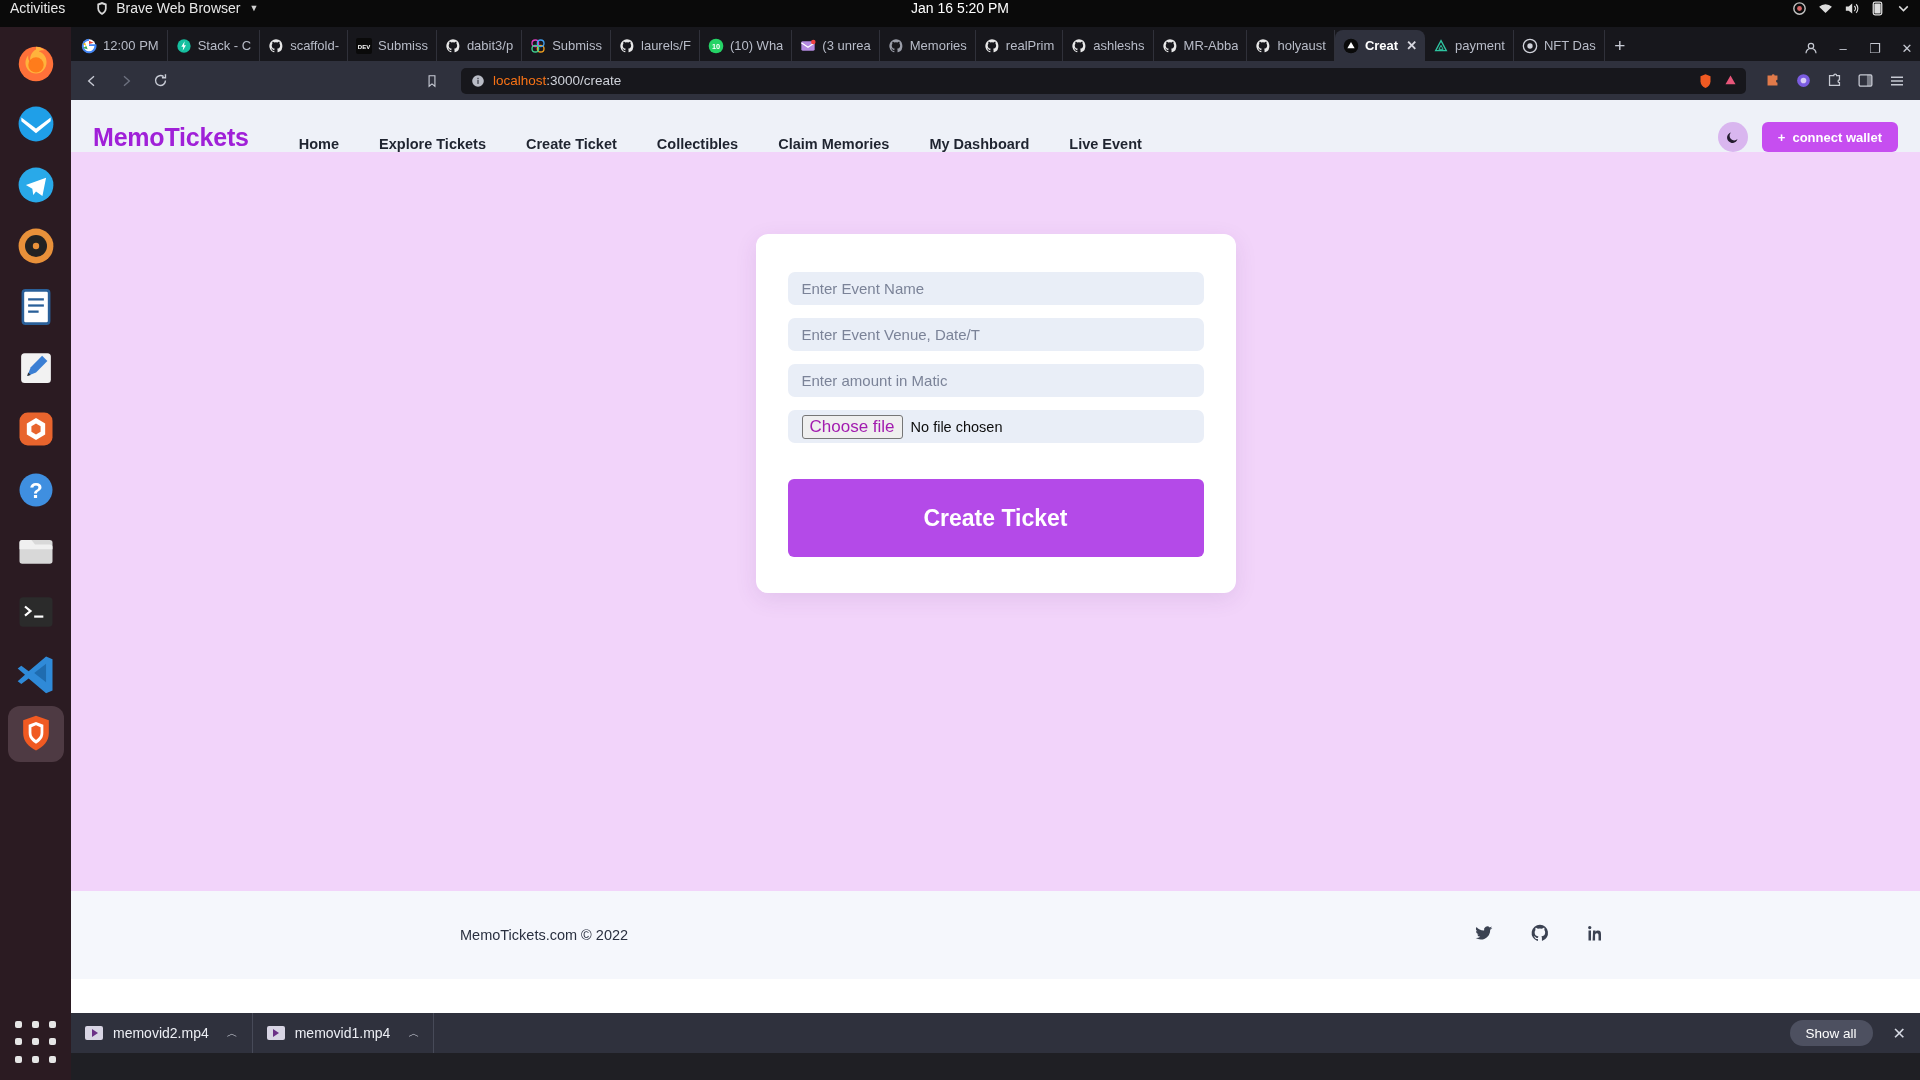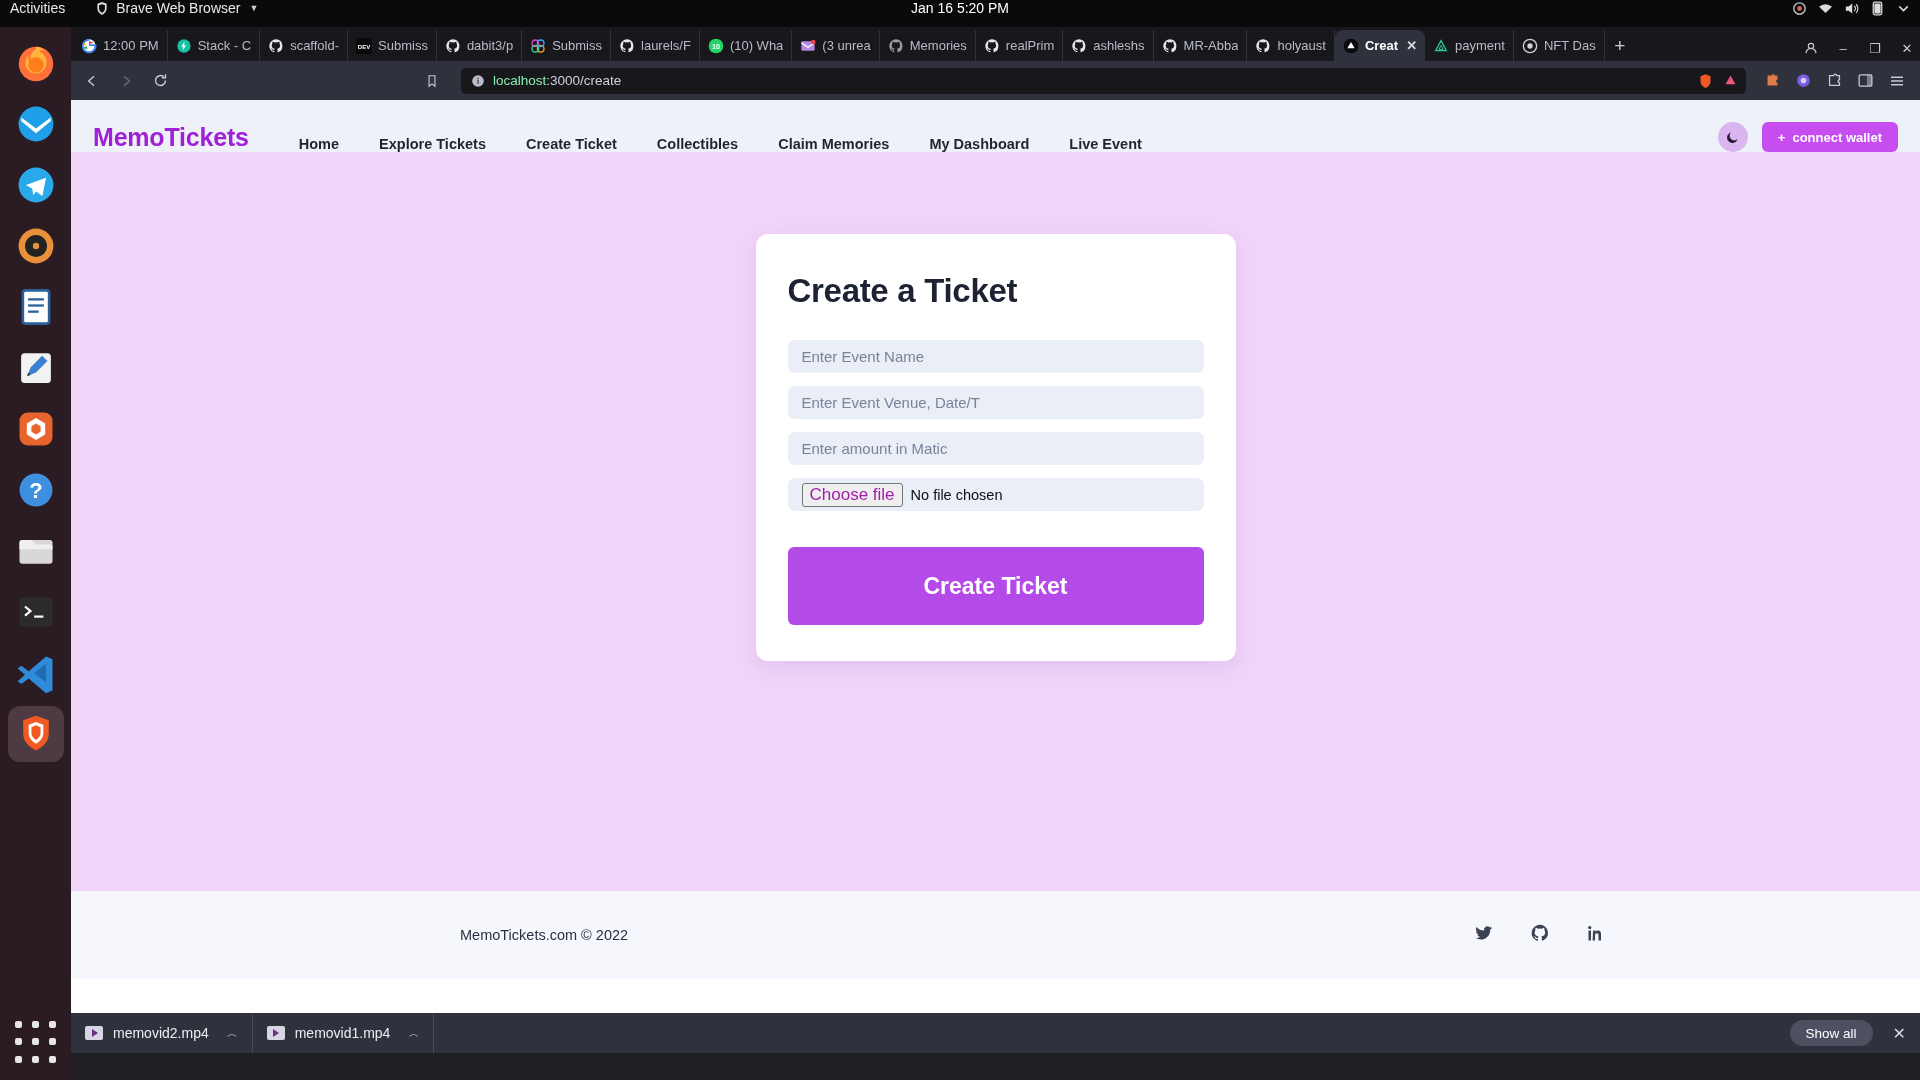--- a/index.html
+++ b/index.html
@@ -94,21 +94,21 @@
     padding: 0 10px; gap: 12px;
   }
   .navbtn { width: 22px; height: 22px; display: flex; align-items: center; justify-content: center; color: #c9ccd6; }
   .navbtn.dim { color: #6e7280; }
   .urlbar {
     flex: 1; height: 26px; background: #17171c; border-radius: 5px;
     display: flex; align-items: center; padding: 0 10px; gap: 8px;
     margin-left: 6px; margin-right: 6px; position: relative;
   }
   .url-text { font-size: 13.5px; color: #cfd2da; }
-  .url-text b { color: #86efac; font-weight: 400; }
+  .url-text b { color: #f97316; font-weight: 400; }
   .url-right {
     position: absolute; right: 8px; display: flex; align-items: center; gap: 10px;
   }
   .toolbar-right { display: flex; align-items: center; gap: 14px; padding-right: 4px; }
 
   
   .viewport {
     position: absolute; top: 73px; left: 0; width: 1849px; height: 913px;
     background: #ffffff; overflow: hidden;
   }
@@ -563,21 +563,20 @@
           </svg>
       </div>
       <button class="wallet-btn">
         <span>+</span>
         <span>connect wallet</span>
       </button>
     </div>
 
     <div class="page-body">
       <div class="card">
-        <h1>Create a Ticket</h1>
         <input class="field" type="text" placeholder="Enter Event Name" style="">
         <input class="field" type="text" placeholder="Enter Event Venue, Date/T" style="">
         <input class="field" type="text" placeholder="Enter amount in Matic" style="">
         <div class="filefield">
           <button class="choose-file">Choose file</button>
           <span class="file-status">No file chosen</span>
         </div>
         <button class="submit">Create Ticket</button>
       </div>
     </div>

